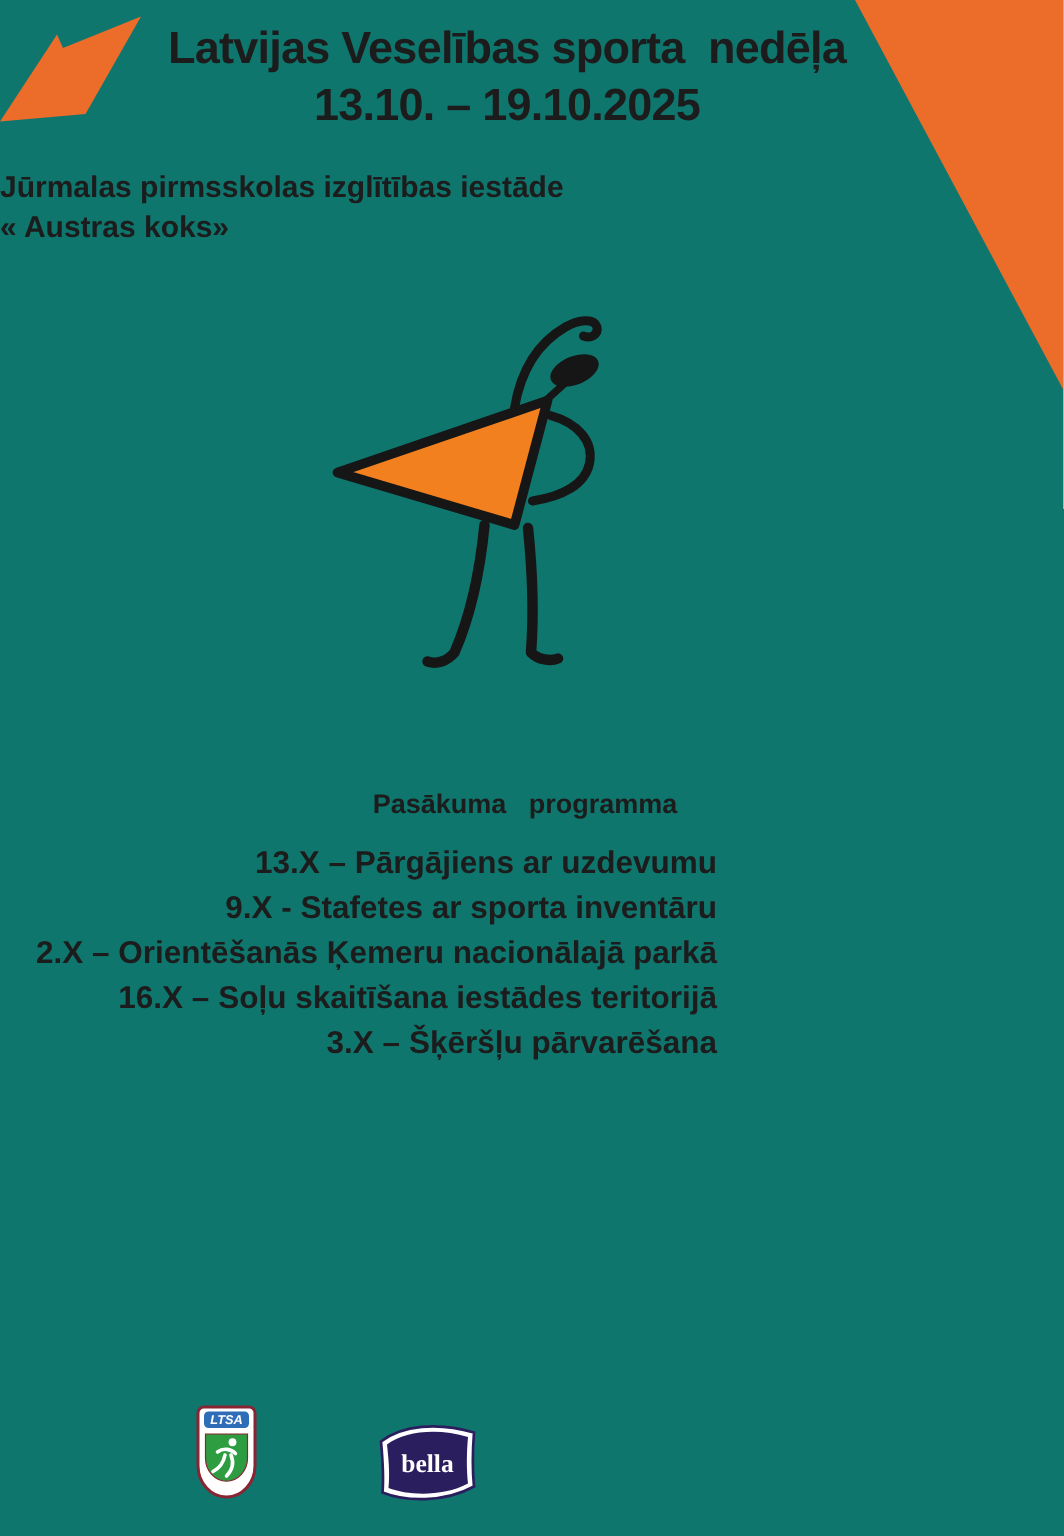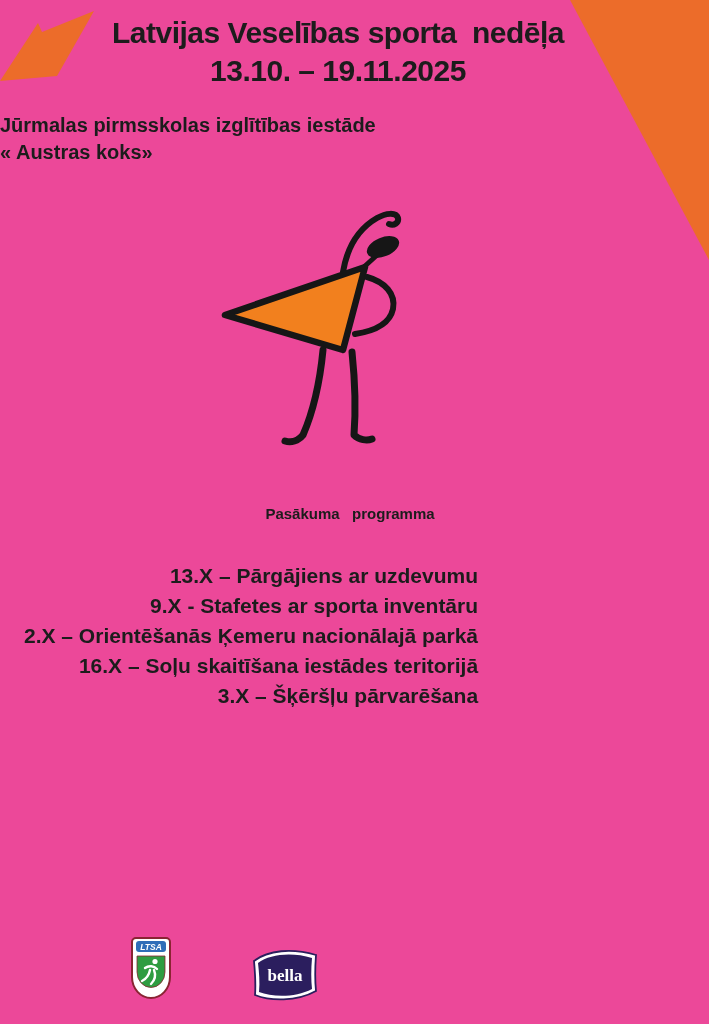--- a/index.html
+++ b/index.html
@@ -1,48 +1,48 @@
 <!DOCTYPE html>
 <html><head>
 <meta charset="utf-8">
 <style>
   html,body{margin:0;padding:0;background:#fff;}
   .page{
-    position:relative;width:709px;height:1024px;background:#ec4899;overflow:hidden;
+    position:relative;width:709px;height:1024px;background:#0f766e;overflow:hidden;
     font-family:"Liberation Sans",sans-serif;color:#1c1c1c;text-decoration:underline;
   }
   .abs{position:absolute;}
   .pre{white-space:pre;}
   
   .title-block{top:14px;left:0;width:676px;text-align:center;
     font-weight:bold;font-size:30px;line-height:38px;letter-spacing:-0.5px;}
   .subtitle-block{top:112px;left:0;width:676px;text-align:left;
     font-weight:bold;font-size:20px;line-height:27px;}
   
-  .program-heading{top:505px;left:0;width:700px;text-align:center;
-    font-weight:bold;font-size:15px;}
+  .program-heading{top:526px;left:0;width:700px;text-align:center;
+    font-weight:bold;font-size:18px;}
   .program-list{top:561px;left:24px;font-weight:bold;font-size:21px;line-height:30px;text-align:right;}
   
   .logos{top:928px;left:0;width:602px;height:90px;}
 </style>
 </head>
 <body>
 
 <div class="page">
 
   <svg class="abs" style="left:0;top:0;" width="100" height="90" viewBox="0 0 100 90">
     <polygon points="0,81 38,23 42,32 94,11 57,76" fill="#EC6C2A"></polygon>
   </svg>
   <svg class="abs" style="left:570px;top:0;" width="139" height="260" viewBox="0 0 139 260">
     <polygon points="0,0 139,0 139,260" fill="#EC6C2A"></polygon>
   </svg>
 
   <div class="abs title-block">
     <div class="pre">Latvijas Veselības sporta  nedēļa</div>
-    <div>13.10. – 19.11.2025</div>
+    <div>13.10. – 19.10.2025</div>
   </div>
   <div class="abs subtitle-block">
     <div>Jūrmalas pirmsskolas izglītības iestāde</div>
     <div class="pre">« Austras koks»</div>
   </div>
 
   <svg class="abs" style="left:205px;top:198px;" width="230" height="252" viewBox="0 0 230 252">
     <g fill="none" stroke="#161616" stroke-linecap="round" stroke-linejoin="round">
       <path d="M138,74 C142,50 153,31 172,20 C181,15 191,14 193,20 C194,25 189,28 184,26" stroke-width="6"></path>
       <path d="M160,68 L171,58" stroke-width="5"></path>

